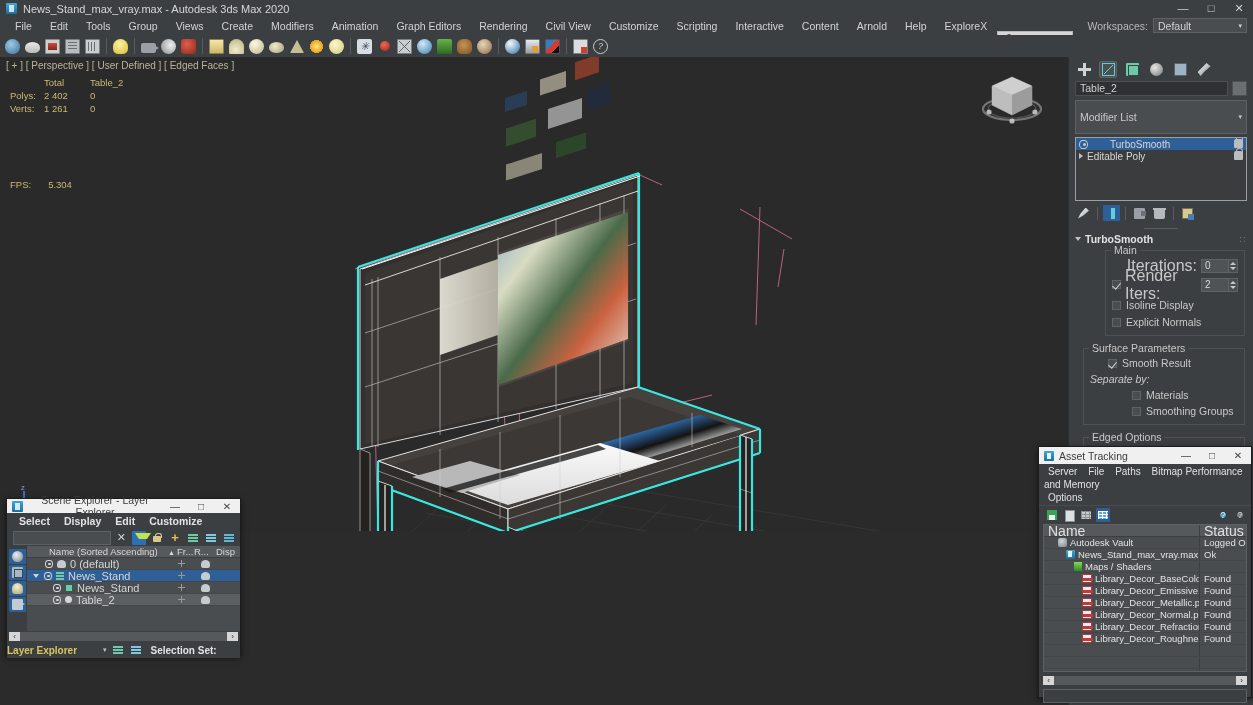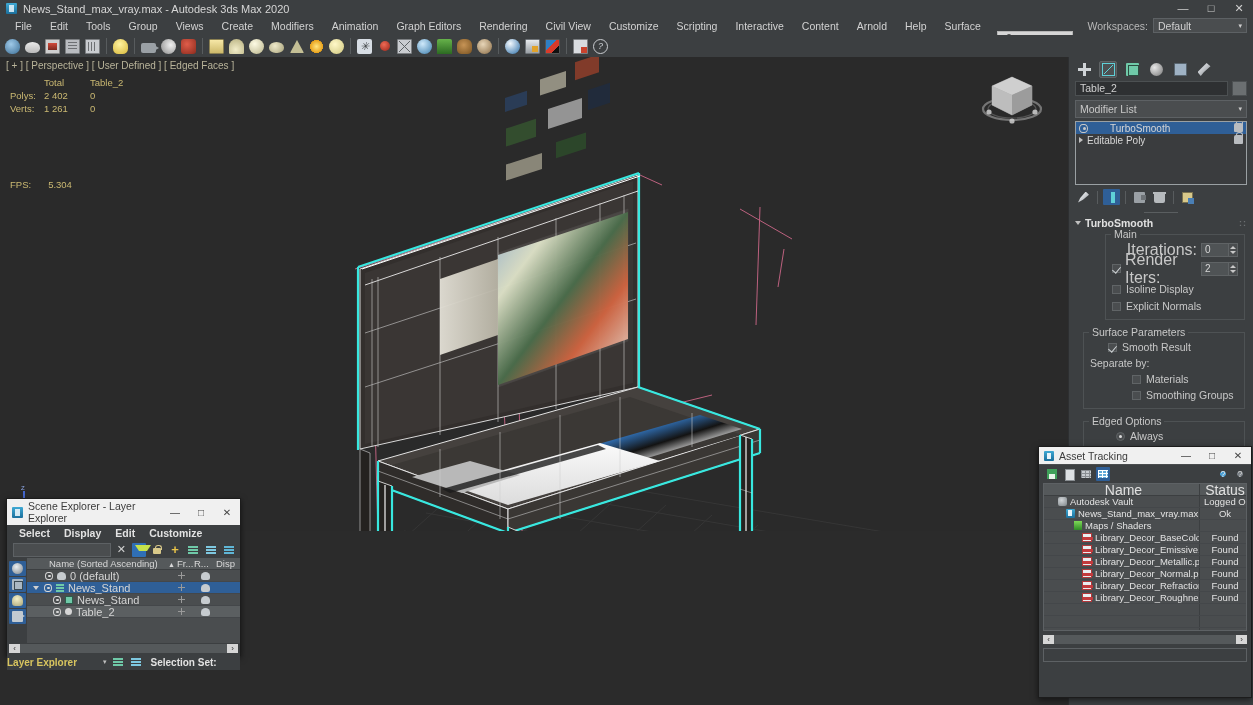--- a/index.html
+++ b/index.html
@@ -138,21 +138,21 @@
   .ti.motion{background:radial-gradient(circle at 35% 35%,#e7e7e7,#767676);border-radius:50%;}
   .ti.display{background:#9fb2c4;border:1px solid #58656f;border-radius:1px;}
   .ti.utility{background:linear-gradient(135deg,#c9ccd0 40%,#7a7f83);clip-path:polygon(0 70%,25% 45%,70% 0,100% 25%,50% 70%,25% 100%);}
 
   .cp-namerow { display:flex; align-items:center; padding:2px 6px 0 6px; gap:4px; }
   .cp-name { flex:1; height:15px; background:#2e3032; border:1px solid #4c5052; color:#d0d0d0;
              font-size:10.5px; padding:0 4px; line-height:13px; }
   .cp-colorswatch { width:15px;height:15px;background:#6b6f71;border:1px solid #4c5052;flex:none; }
 
   .cp-modlist { margin:4px 6px 0 6px; height:15px; background:#4a4d4f; border:1px solid #5d6164;
-    display:flex; align-items:center; justify-content:space-between; padding:8px 4px; font-size:10.5px; color:#c8c8c8; }
+    display:flex; align-items:center; justify-content:space-between; padding:16px 4px; font-size:10.5px; color:#c8c8c8; }
   .cp-modlist .arrow{font-size:7px;}
 
   .cp-stack { margin:3px 6px 0 6px; height:64px; background:#3a3c3e; border:1px solid #9aa0a3; overflow:hidden; }
   .stack-row { height:12px; display:flex; align-items:center; padding:0 3px; font-size:10px; color:#d6d6d6; gap:4px; position:relative;}
   .stack-row.sel { background:#2f5f97; }
   .eye { width:9px;height:9px;flex:none;border-radius:50% / 60%;border:1px solid #c8c8c8;position:relative;}
   .eye:after{content:"";position:absolute;left:2.5px;top:2.5px;width:3px;height:3px;border-radius:50%;background:#c8c8c8;}
   .tri { width:0;height:0;border-left:4px solid #c0c0c0;border-top:3px solid transparent;border-bottom:3px solid transparent;flex:none;}
   .stack-lock { position:absolute; right:3px; top:1px; width:9px;height:9px;
     background:#b9bcc0; border-radius:2px 2px 1px 1px; }
@@ -199,21 +199,21 @@
   .radio { width:9px;height:9px;background:#4a4d4f;border:1px solid #606466;border-radius:50%;flex:none;position:relative;}
   .radio.on:after{content:"";position:absolute;left:2px;top:2px;width:3px;height:3px;border-radius:50%;background:#dcdcdc;}
   .btn-update { margin:4px auto 0 auto; display:block; width:92px;height:15px; background:#4f5355;border:1px solid #62666a;
                 color:#d6d6d6;font-size:10.5px;line-height:13px;text-align:center;}
 
   
   .scene-explorer {
     position:absolute; left:6px; top:498px; width:235px; height:158px;
     background:#3c3f41; border:1px solid #1c1c1c; box-shadow:0 2px 6px rgba(0,0,0,.55);
   }
-  .se-title { height:26px; background:#f0f0f0; display:flex; align-items:center; padding-left:5px; }
+  .se-title { height:14px; background:#f0f0f0; display:flex; align-items:center; padding-left:5px;text-align:center; }
   .se-title .t-ico{width:11px;height:11px;background:linear-gradient(#3fa9d4,#1b6f9c);border-radius:1px;margin-right:5px;flex:none;position:relative;}
   .se-title .t-ico:after{content:"";position:absolute;left:3px;top:2px;width:5px;height:7px;background:#e8f4fb;opacity:.9;}
   .se-title .t-txt { font-size:10.5px; color:#3b3b3b; }
   .se-title .t-btns { margin-left:auto; display:flex; }
   .se-title .t-btn { width:26px;height:18px;display:flex;align-items:center;justify-content:center;color:#444;font-size:10px;}
   .se-menu { height:16px; display:flex; align-items:center; padding-left:6px; gap:2px; }
   .se-menu span { padding:0 6px; font-size:10.5px; color:#e2e2e2; font-weight:bold; }
   .se-search { display:flex; align-items:center; gap:4px; padding:2px 4px 2px 6px; height:17px;}
   .se-input { flex:1; height:14px; background:#4a4d4f; border:1px solid #5d6164; }
   .se-x { color:#d0d0d0; font-size:11px; padding:0 2px; }
@@ -272,21 +272,21 @@
   .se-hscroll .track{flex:1;height:9px;background:#55595b;}
   .se-hscroll .thumb{height:9px;background:#8d9194;width:72%;}
   .se-foot { height:16px; display:flex; align-items:center; gap:4px; padding:0 0; background:#3c3f41;}
   .se-foot .lname{color:#d8c55f;font-size:10px;font-weight:bold;width:92px;}
   .se-foot .ddarr{font-size:7px;color:#c0c0c0;}
   .se-foot .selset{font-size:10px;color:#e2e2e2;font-weight:bold;margin-left:4px;}
 
   
   .asset-tracking {
     position:absolute; left:1038px; top:446px; width:214px; height:252px;
-    background:#3c3f41; border:1px solid #1c1c1c; box-shadow:0 2px 6px rgba(0,0,0,.55);text-align:center;
+    background:#3c3f41; border:1px solid #1c1c1c; box-shadow:0 2px 6px rgba(0,0,0,.55);
   }
   .at-title { height:17px; background:#f0f0f0; display:flex; align-items:center; padding-left:5px;}
   .at-title .t-ico{width:10px;height:10px;background:linear-gradient(#3fa9d4,#1b6f9c);border-radius:1px;margin-right:5px;flex:none;position:relative;}
   .at-title .t-ico:after{content:"";position:absolute;left:3px;top:2px;width:4px;height:6px;background:#e8f4fb;}
   .at-title .t-txt{font-size:10.5px;color:#3b3b3b;}
   .at-title .t-btns{margin-left:auto;display:flex;}
   .at-title .t-btn{width:26px;height:17px;display:flex;align-items:center;justify-content:center;color:#444;font-size:10px;}
   .at-menu { padding:1px 4px 1px 5px; font-size:10px; color:#e0e0e0; line-height:13px; }
   .at-menu span{padding:0 4px;}
   .at-tools { height:17px; display:flex; align-items:center; gap:3px; padding:1px 4px 0 6px; border-top:1px solid #4a4d4f;}
@@ -356,21 +356,21 @@
     <div class="menu-item">Animation</div>
     <div class="menu-item">Graph Editors</div>
     <div class="menu-item">Rendering</div>
     <div class="menu-item">Civil View</div>
     <div class="menu-item">Customize</div>
     <div class="menu-item">Scripting</div>
     <div class="menu-item">Interactive</div>
     <div class="menu-item">Content</div>
     <div class="menu-item">Arnold</div>
     <div class="menu-item">Help</div>
-    <div class="menu-item">Surface</div>
+    <div class="menu-item">ExploreX</div>
 
     <div class="signin">
       <span class="person"></span>
       <span>Sign In</span>
       <span class="arrow">▾</span>
     </div>
     <div class="ws-wrap">
       <span class="ws-label">Workspaces:</span>
       <div class="ws-select">
         <span>Default</span>
@@ -820,21 +820,21 @@
         <span>Explicit Normals</span>
       </div>
     </div>
 
     <div class="group wide" style="margin-top:12px;">
       <span class="gtitle">Surface Parameters</span>
       <div class="chkrow" style="padding-left:18px;">
         <span class="chk on"></span>
         <span>Smooth Result</span>
       </div>
-      <div class="chkrow" style="margin-top:2px;">
+      <div class="chkrow" style="margin-top:2px;font-style:italic;">
         <span>Separate by:</span>
       </div>
       <div class="chkrow" style="padding-left:42px;margin-top:2px;">
         <span class="chk"></span>
         <span>Materials</span>
       </div>
       <div class="chkrow" style="padding-left:42px;margin-top:2px;">
         <span class="chk"></span>
         <span>Smoothing Groups</span>
       </div>
@@ -986,20 +986,28 @@
   <div class="asset-tracking">
     <div class="at-title">
       <span class="t-ico"></span>
       <span class="t-txt">Asset Tracking</span>
       <span class="t-btns">
         <span class="t-btn">—</span>
         <span class="t-btn">□</span>
         <span class="t-btn close">✕</span>
       </span>
     </div>
+    <div class="at-menu">
+      <span>Server</span>
+      <span>File</span>
+      <span>Paths</span>
+      <span>Bitmap Performance and Memory</span>
+      <br>
+      <span>Options</span>
+    </div>
     <div class="at-tools">
       <span class="ati save"></span>
       <span class="ati page"></span>
       <span class="ati tbl"></span>
       <span class="ati active tbl2"></span>
       <span class="at-right">
         <span class="ati help1"></span>
         <span class="ati help2"></span>
       </span>
     </div>

